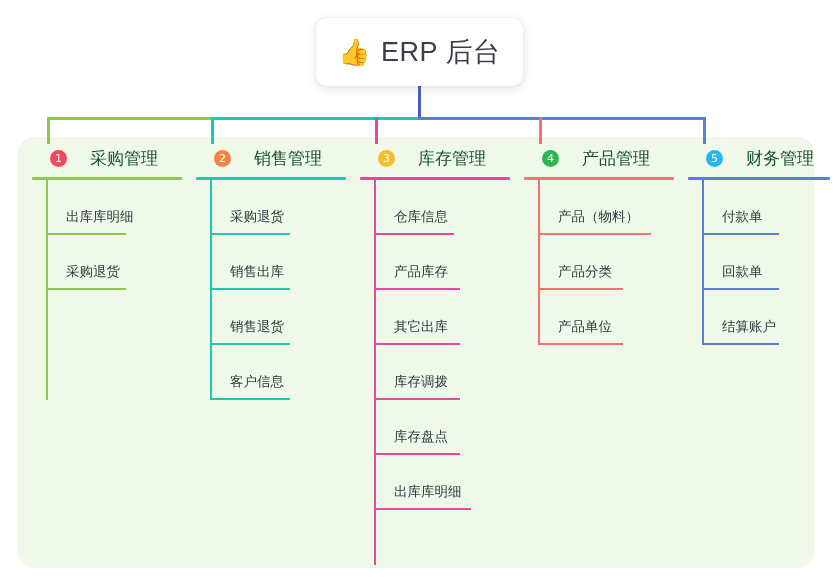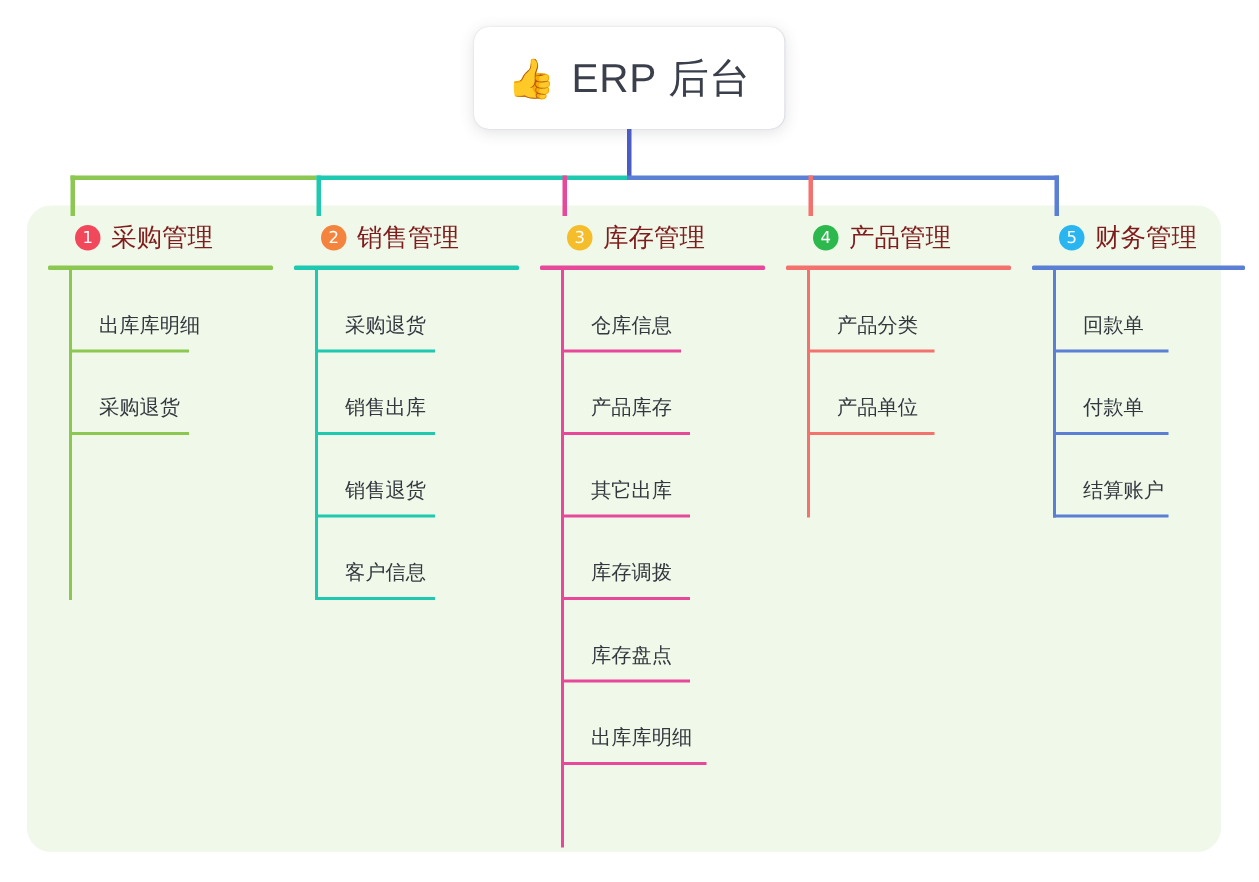--- a/index.html
+++ b/index.html
@@ -84,22 +84,23 @@
     border-radius: 50%;
     color: #ffffff;
     font-size: 11px;
     line-height: 17px;
     text-align: center;
     flex: 0 0 auto;
     font-family: "DejaVu Sans", sans-serif;
   }
   .col-title {
     font-size: 17px;
-    color: #7f1d1d;
+    color: #14532d;
     white-space: nowrap;
+    margin-left: 16px;
   }
   .col-rule {
     height: 3px;
     margin-top: 6px;
     border-radius: 1px;
   }
   .col-body {
     position: relative;
     margin-top: 0;
   }
@@ -234,44 +235,48 @@
       </div>
       <div class="column" style="left: 524px; width: 150px;">
         <div class="col-header">
           <span class="badge" style="background: rgb(45, 184, 77);">4</span>
           <span class="col-title">产品管理</span>
         </div>
         <div class="col-rule" style="background: rgb(244, 114, 110); width: 150px;"></div>
         <div class="col-body" style="height: 165px;">
           <div class="spine" style="background: rgb(244, 114, 110); height: 165px;"></div>
           <div class="leaf">
+            <div class="leaf-stub" style="background: rgb(244, 114, 110); width: 113px;"></div>
+            <span class="leaf-text">产品（物料）</span>
+          </div>
+          <div class="leaf">
             <div class="leaf-stub" style="background: rgb(244, 114, 110); width: 85px;"></div>
             <span class="leaf-text">产品分类</span>
           </div>
           <div class="leaf">
             <div class="leaf-stub" style="background: rgb(244, 114, 110); width: 85px;"></div>
             <span class="leaf-text">产品单位</span>
           </div>
         </div>
       </div>
       <div class="column" style="left: 688px; width: 142px;">
         <div class="col-header">
           <span class="badge" style="background: rgb(41, 182, 240);">5</span>
           <span class="col-title">财务管理</span>
         </div>
         <div class="col-rule" style="background: rgb(90, 127, 212); width: 142px;"></div>
         <div class="col-body" style="height: 165px;">
           <div class="spine" style="background: rgb(90, 127, 212); height: 165px;"></div>
           <div class="leaf">
             <div class="leaf-stub" style="background: rgb(90, 127, 212); width: 77px;"></div>
+            <span class="leaf-text">付款单</span>
+          </div>
+          <div class="leaf">
+            <div class="leaf-stub" style="background: rgb(90, 127, 212); width: 77px;"></div>
             <span class="leaf-text">回款单</span>
-          </div>
-          <div class="leaf">
-            <div class="leaf-stub" style="background: rgb(90, 127, 212); width: 77px;"></div>
-            <span class="leaf-text">付款单</span>
           </div>
           <div class="leaf">
             <div class="leaf-stub" style="background: rgb(90, 127, 212); width: 77px;"></div>
             <span class="leaf-text">结算账户</span>
           </div>
         </div>
       </div>
     </div>
 
 </div>

